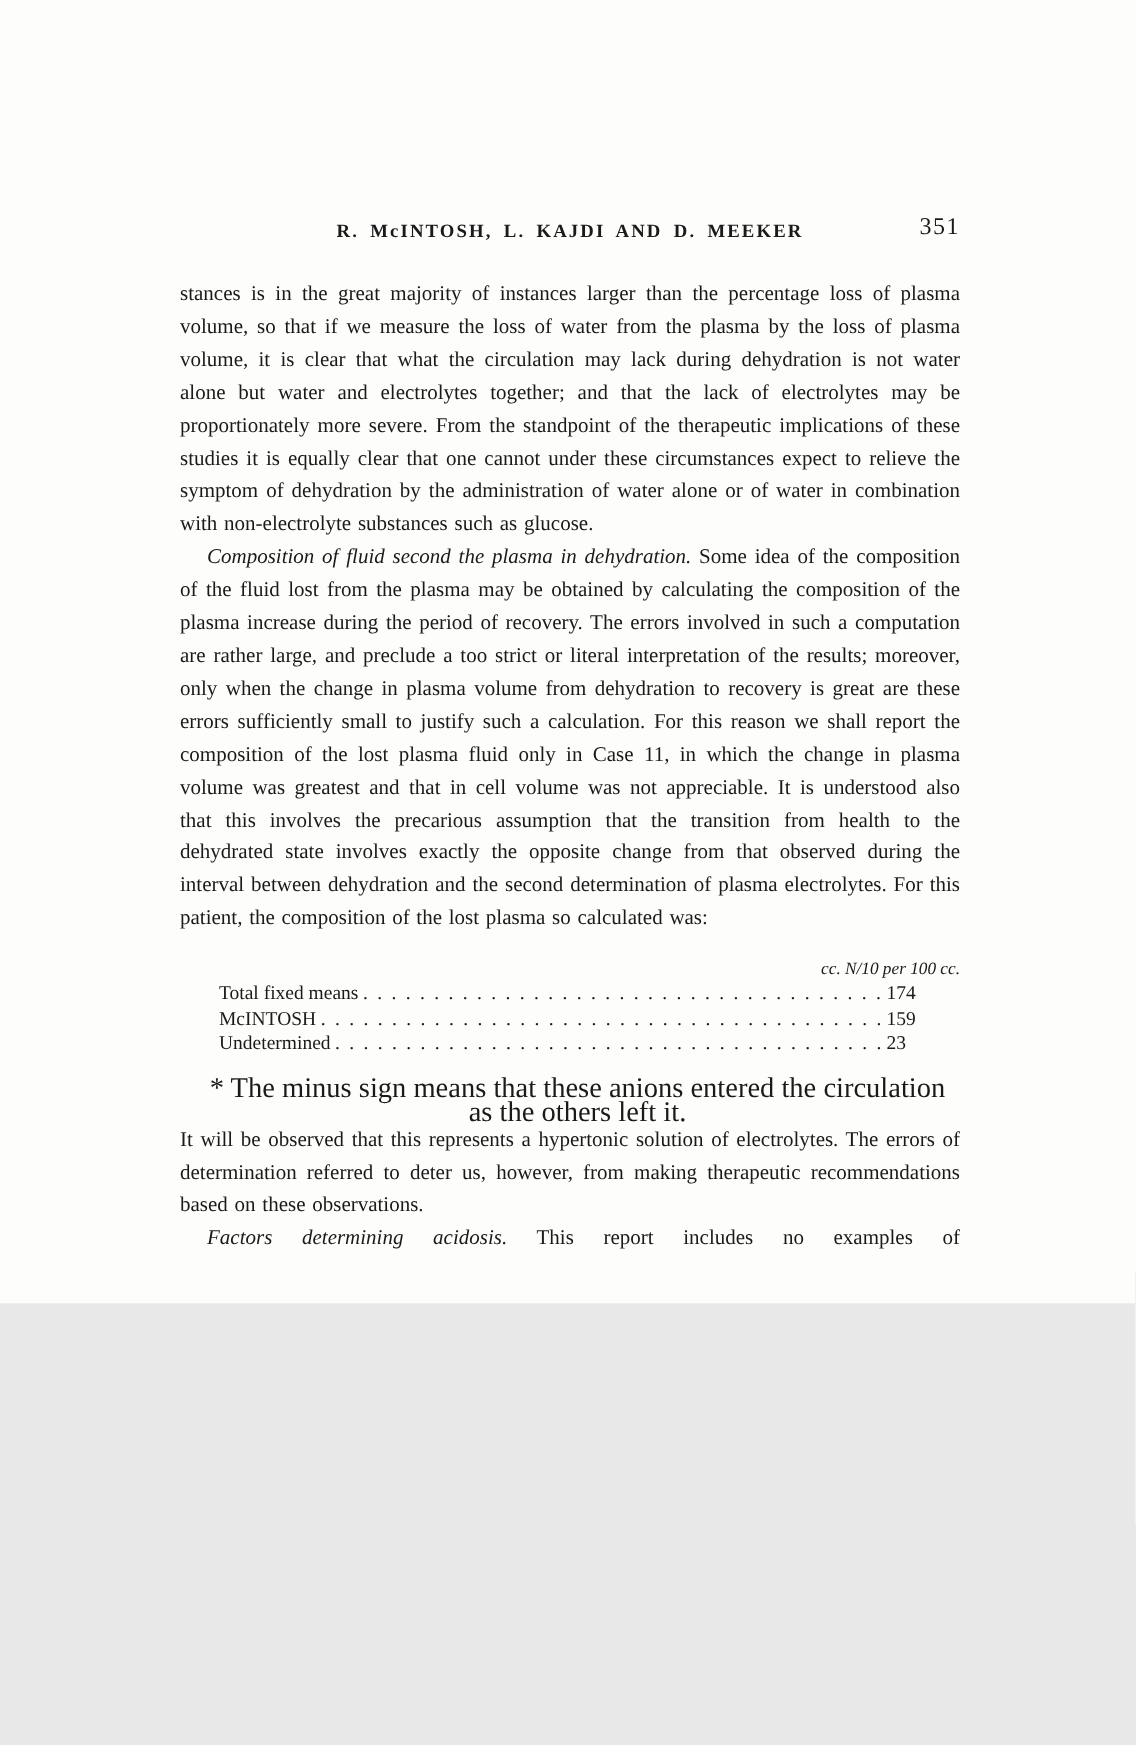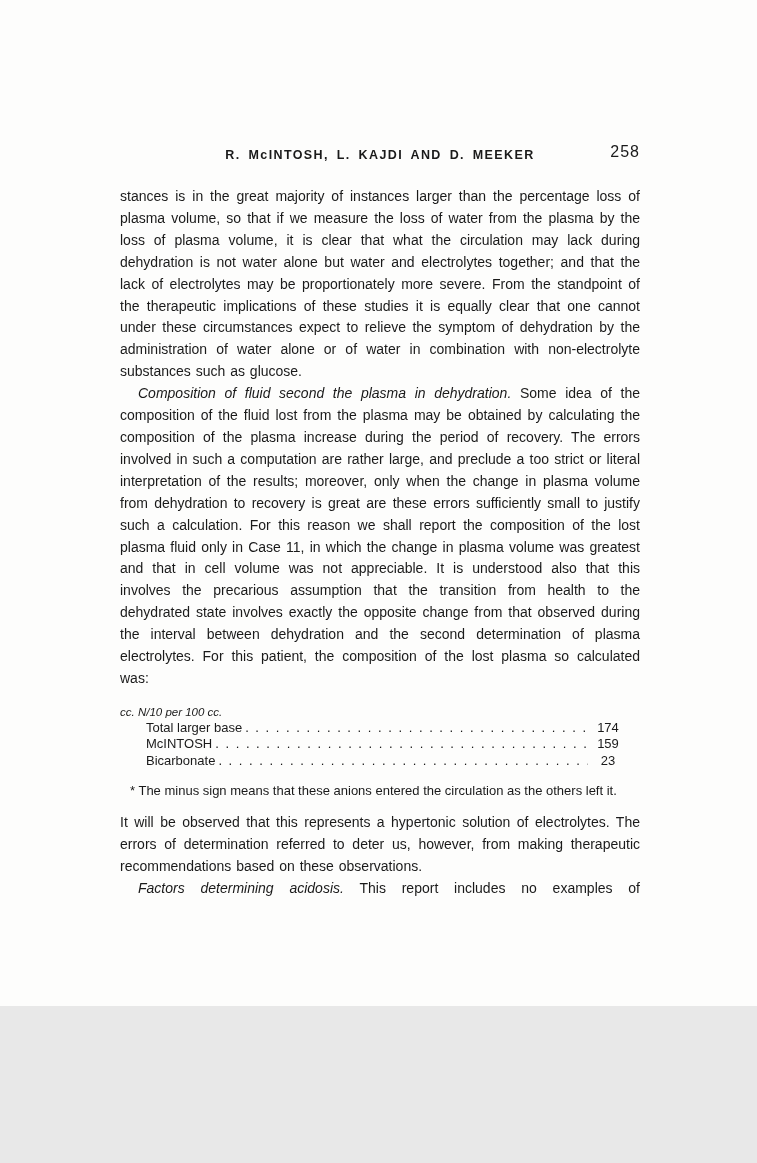--- a/index.html
+++ b/index.html
@@ -1,21 +1,21 @@
 <!DOCTYPE html>
 <html><head>
 <meta charset="utf-8">
 <style>
   html, body { margin: 0; padding: 0; background: #e8e8e8; }
   .page {
     position: relative;
     width: 757px;
-    height: 1006px;
+    height: 869px;
     background: #fdfdfc;
-    font-family: Liberation Sans, sans-serif;
+    font-family: Liberation Serif, serif;
     color: #1a1a1a;
     overflow: hidden;
   }
   .content {
     position: absolute;
     left: 120px;
     top: 146px;
     width: 520px;
   }
   .running-header {
@@ -50,21 +50,21 @@
   .ital { font-style: italic; }
   .justify-last { text-align-last: justify; }
   .comp-table {
     margin-top: 15px;
     font-size: 13px;
     line-height: 16.5px;
   }
   .unit-row {
     font-style: italic;
     font-size: 11.5px;
-    text-align: left;
+    text-align: right;
     line-height: 15px;
   }
   .trow {
     display: flex;
     align-items: baseline;
     padding-left: 26px;
     padding-right: 15px;
   }
   .tlabel { white-space: nowrap; }
   .tleader {
@@ -72,64 +72,65 @@
     overflow: hidden;
     white-space: nowrap;
     margin: 0 3px;
   }
   .tleader::after {
     content: ". . . . . . . . . . . . . . . . . . . . . . . . . . . . . . . . . . . . . . . . . . . . . . . . . . . . . . . . . . . . . . . . . . . . . . . . . . . .";
     letter-spacing: 1.5px;
   }
   .tvalue {
     min-width: 34px;
-    text-align: center;
+    text-align: left;
     white-space: nowrap;
   }
   .footnote {
     margin-top: 14px;
     padding-left: 10px;
-    font-size: 13px;
+    font-size: 19px;
     line-height: 16px;
+    text-align: center;
   }
-  .after-note { margin-top: 13px; }
+  .after-note { }
 </style>
 </head>
 <body>
 
 <div class="page">
   <div class="content">
 
     <div class="running-header">
       <span class="authors">R. McINTOSH, L. KAJDI AND D. MEEKER</span>
-      <span class="pagenum">258</span>
+      <span class="pagenum">351</span>
     </div>
 
     <p class="body-par first-par">stances is in the great majority of instances larger than the percentage loss of plasma volume, so that if we measure the loss of water from the plasma by the loss of plasma volume, it is clear that what the circulation may lack during dehydration is not water alone but water and electrolytes together; and that the lack of electrolytes may be proportionately more severe. From the standpoint of the therapeutic implications of these studies it is equally clear that one cannot under these circumstances expect to relieve the symptom of dehydration by the administration of water alone or of water in combination with non-electrolyte substances such as glucose.</p>
 
     <p class="body-par indent">
       <span class="ital">Composition of fluid second the plasma in dehydration.</span>
       <span>Some idea of the composition of the fluid lost from the plasma may be obtained by calculating the composition of the plasma increase during the period of recovery. The errors involved in such a computation are rather large, and preclude a too strict or literal interpretation of the results; moreover, only when the change in plasma volume from dehydration to recovery is great are these errors sufficiently small to justify such a calculation. For this reason we shall report the composition of the lost plasma fluid only in Case 11, in which the change in plasma volume was greatest and that in cell volume was not appreciable. It is understood also that this involves the precarious assumption that the transition from health to the dehydrated state involves exactly the opposite change from that observed during the interval between dehydration and the second determination of plasma electrolytes. For this patient, the composition of the lost plasma so calculated was:</span>
     </p>
 
     <div class="comp-table">
       <div class="unit-row">cc. N/10 per 100 cc.</div>
 
       <div class="trow">
-        <span class="tlabel">Total larger base</span>
+        <span class="tlabel">Total fixed means</span>
         <span class="tleader"></span>
         <span class="tvalue">174</span>
       </div>
       <div class="trow">
         <span class="tlabel">McINTOSH</span>
         <span class="tleader"></span>
         <span class="tvalue">159</span>
       </div>
       <div class="trow">
-        <span class="tlabel">Bicarbonate</span>
+        <span class="tlabel">Undetermined</span>
         <span class="tleader"></span>
         <span class="tvalue">23</span>
       </div>
     </div>
 
     <div class="footnote">* The minus sign means that these anions entered the circulation as the others left it.</div>
 
     <p class="body-par after-note">It will be observed that this represents a hypertonic solution of electrolytes. The errors of determination referred to deter us, however, from making therapeutic recommendations based on these observations.</p>
 
     <p class="body-par indent justify-last">

